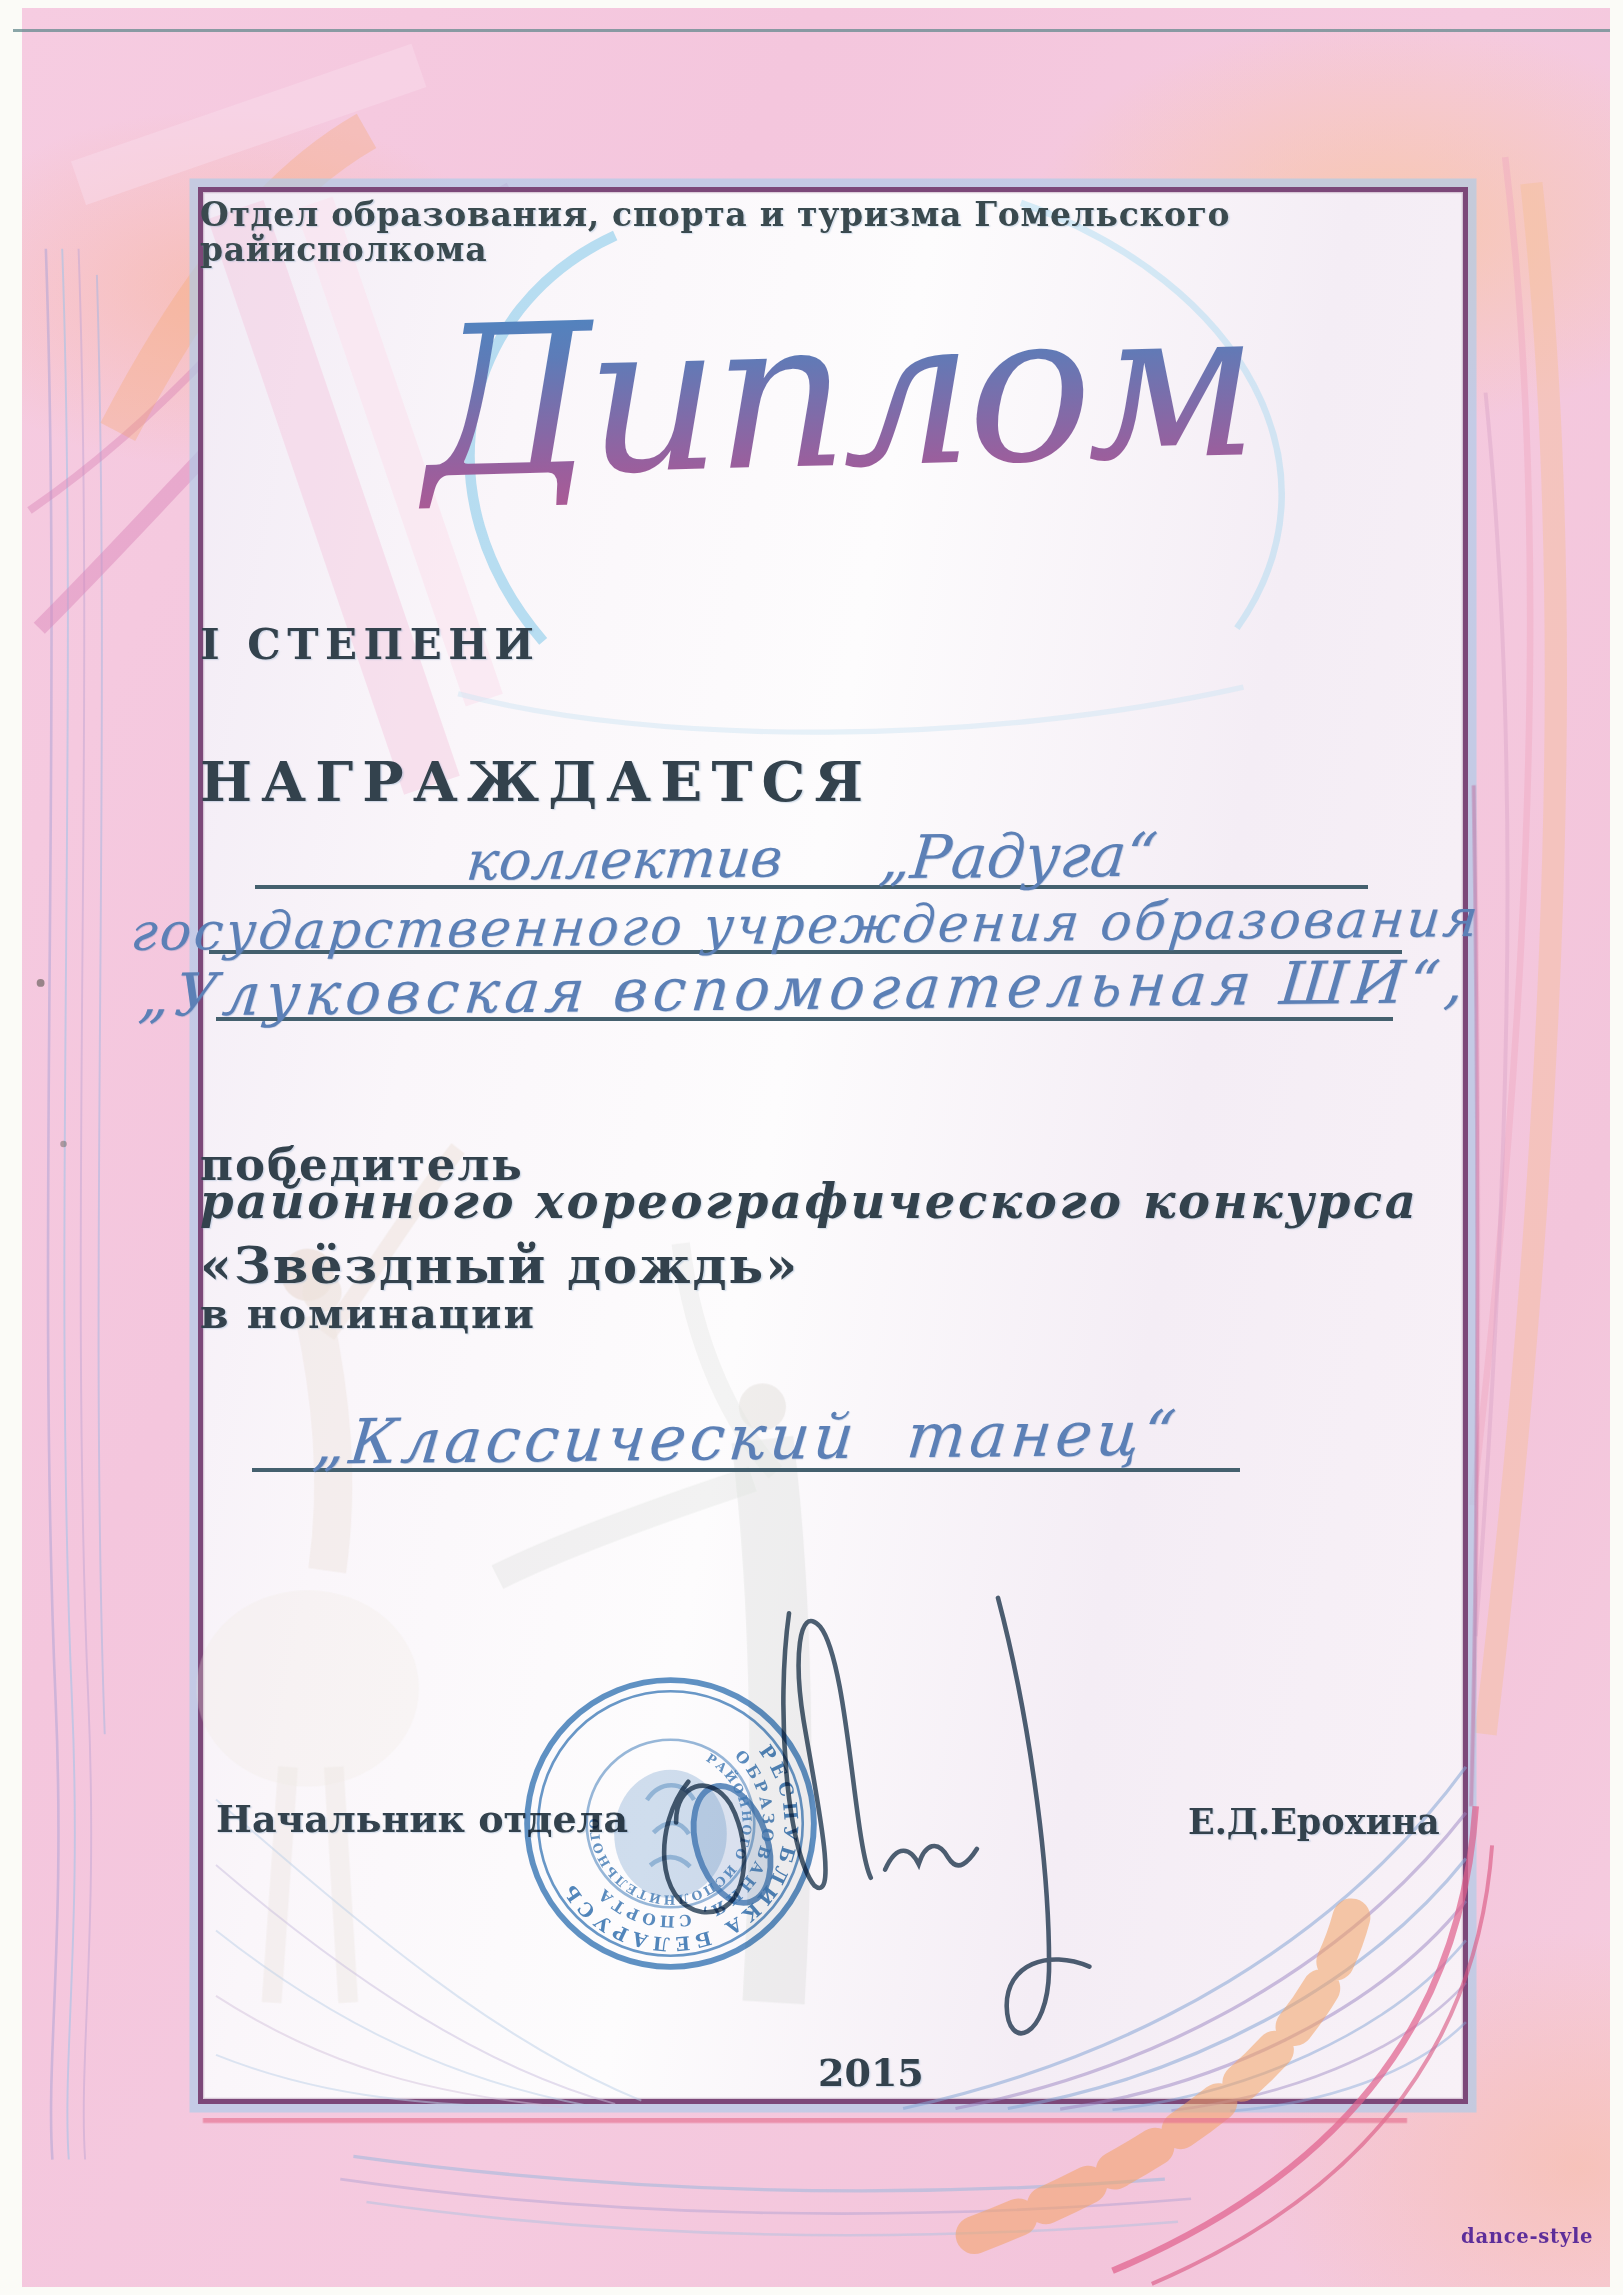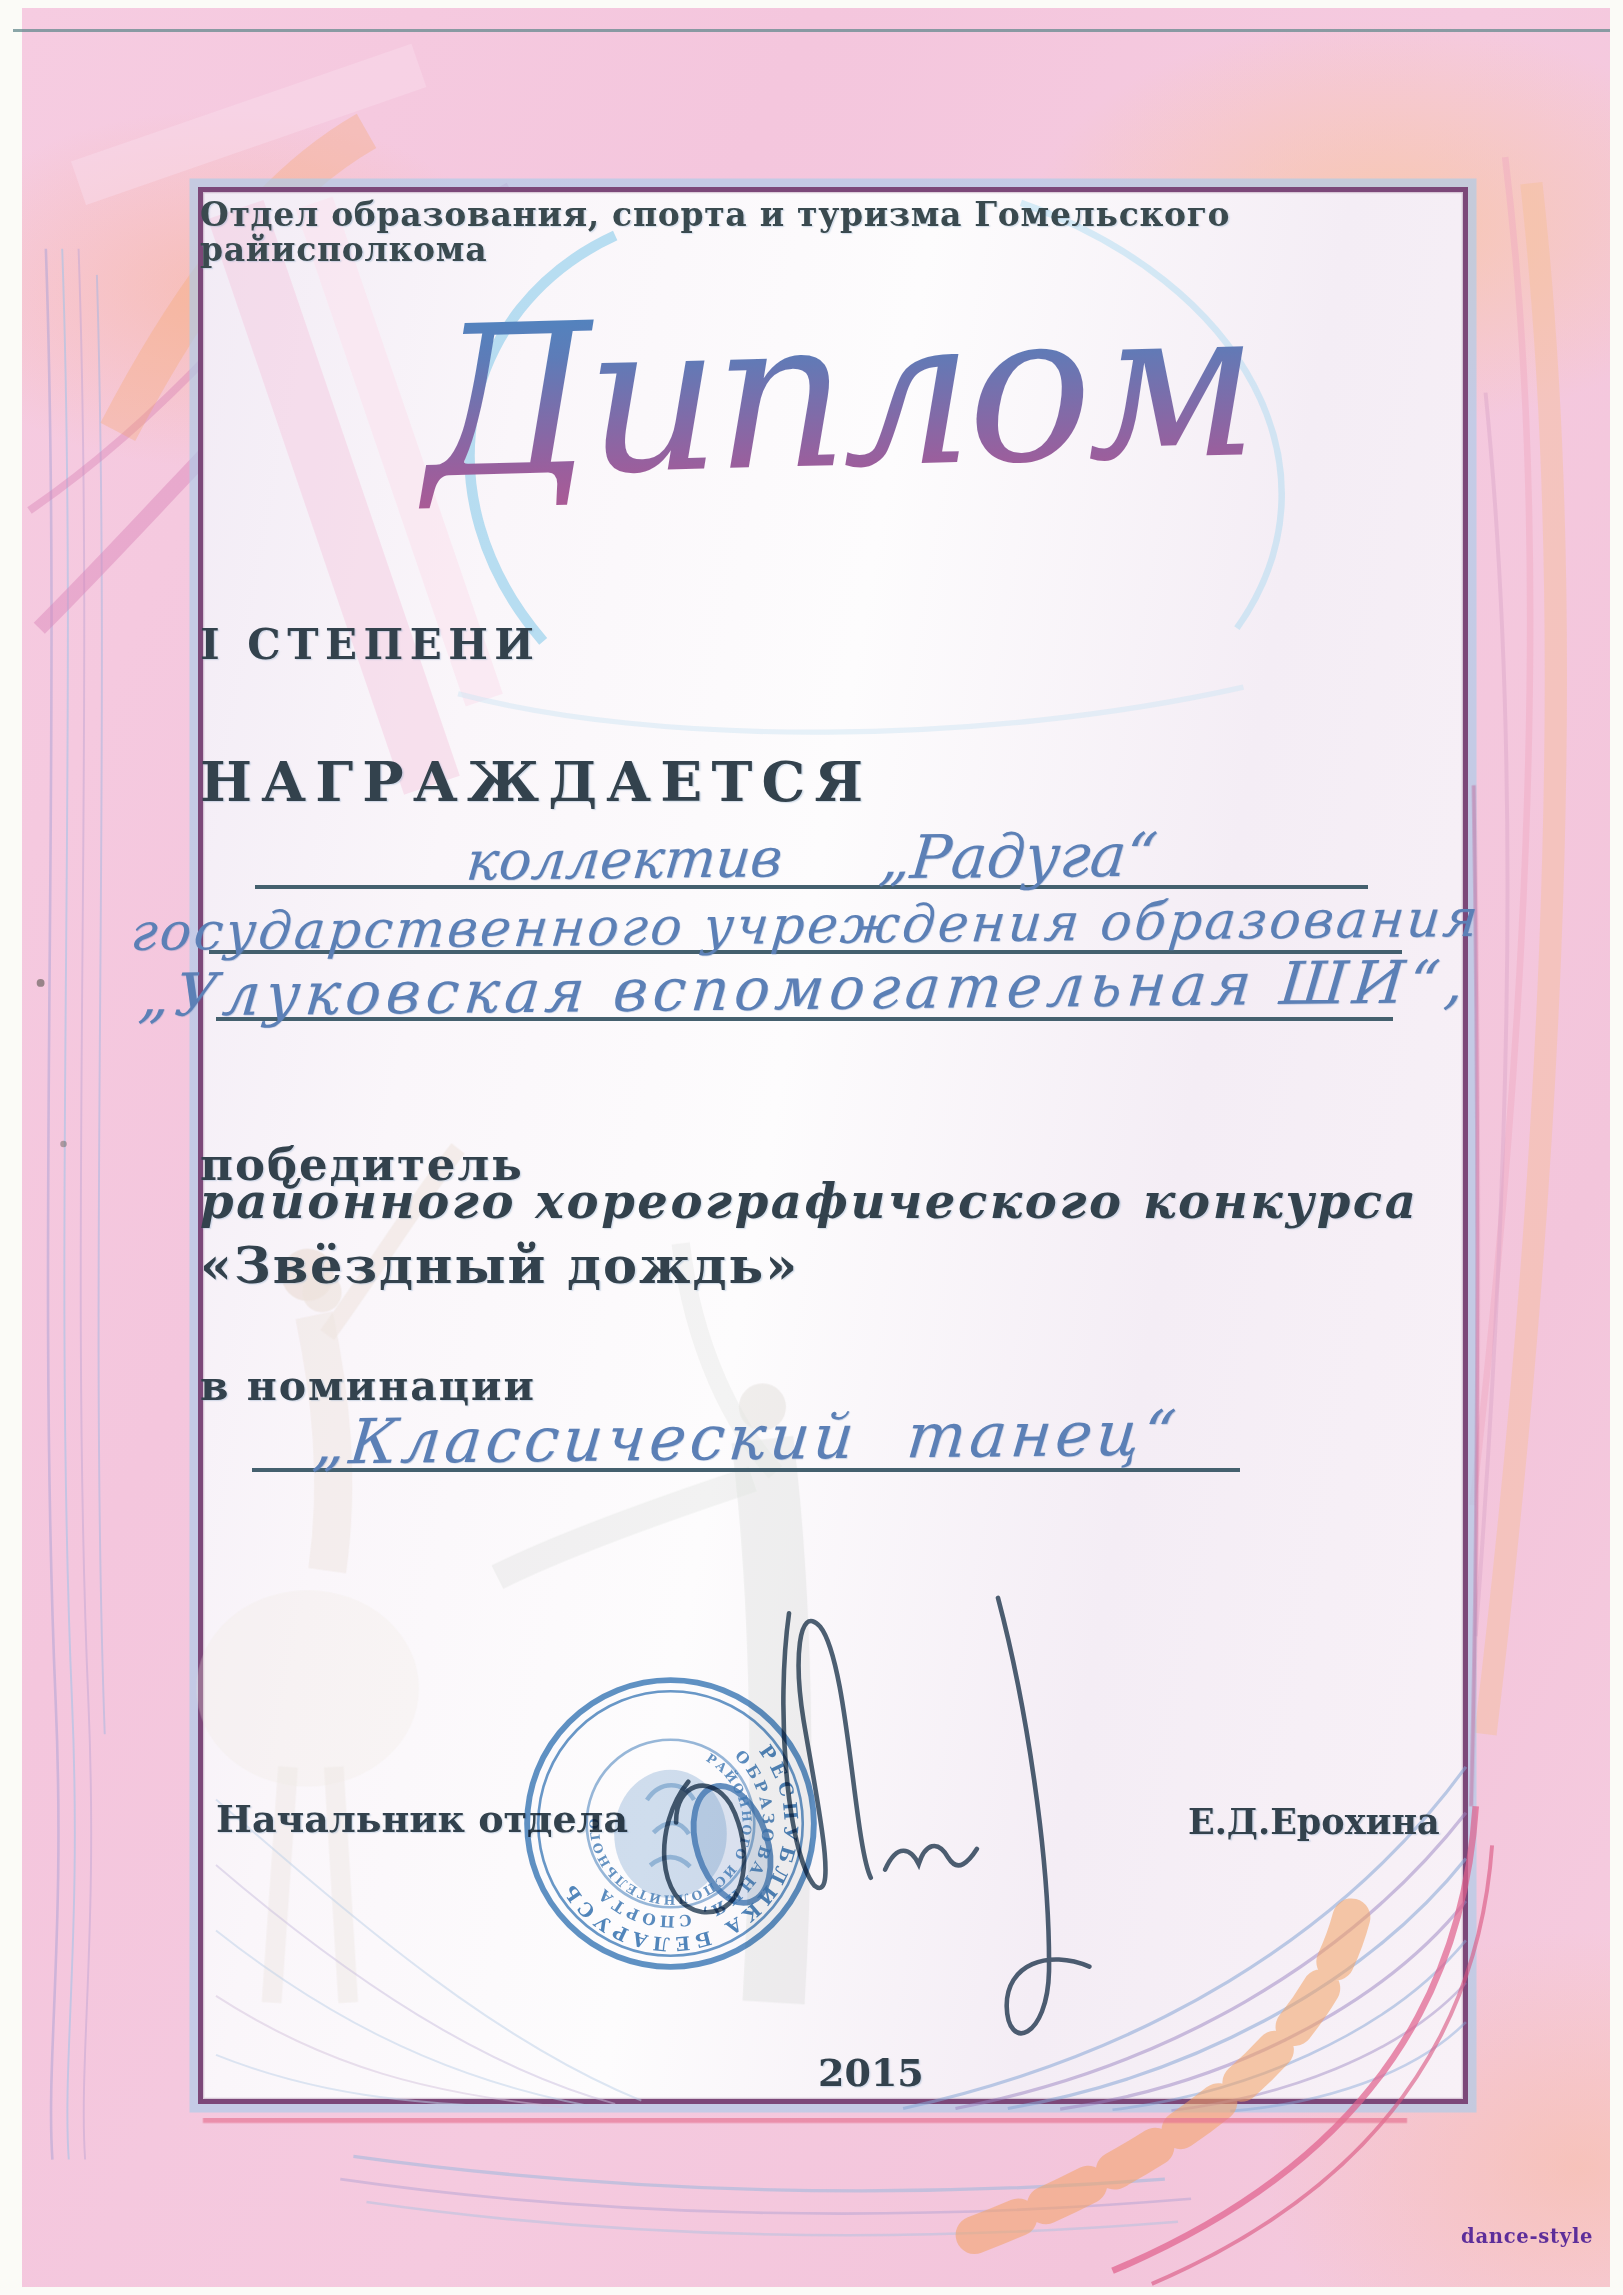--- a/index.html
+++ b/index.html
@@ -139,21 +139,21 @@
   <div class="hwline" style="left:216px;top:950px;width:1177px;height:67px;">
     <span class="hw" style="font-size:59px;letter-spacing:5.2px;">„Улуковская вспомогательная ШИ“,</span>
   </div>
 
   <div class="txt" style="left:200px;top:1109px;width:1257px;font-size:45px;letter-spacing:2px;margin-top:32px;">победитель</div>
 
   <div class="txt" style="left:200px;top:1176px;width:1257px;font-size:48px;letter-spacing:2.6px;font-style:italic;">районного хореографического конкурса</div>
 
   <div class="txt" style="left:200px;top:1239px;width:1257px;font-size:51px;letter-spacing:2px;">«Звёздный дождь»</div>
 
-  <div class="txt" style="left:200px;top:1365px;width:1257px;font-size:41px;letter-spacing:2px;">в номинации</div>
+  <div class="txt" style="left:200px;top:1293px;width:1257px;font-size:41px;letter-spacing:2px;">в номинации</div>
 
   <div class="hwline" style="left:252px;top:1394px;width:988px;height:74px;">
     <span class="hw" style="font-size:62px;letter-spacing:3.9px;word-spacing:26px;">„Классический танец“</span>
   </div>
 
   <div class="txt" style="left:216px;top:1799px;width:458px;font-size:38px;text-align:left;">Начальник отдела</div>
 
   <div class="txt" style="left:1188px;top:1804px;width:236px;font-size:35px;">Е.Д.Ерохина</div>
 
   <svg class="decor blend" width="309" height="309" style="left:516px;top:1669px;" viewBox="0 0 472 472">

